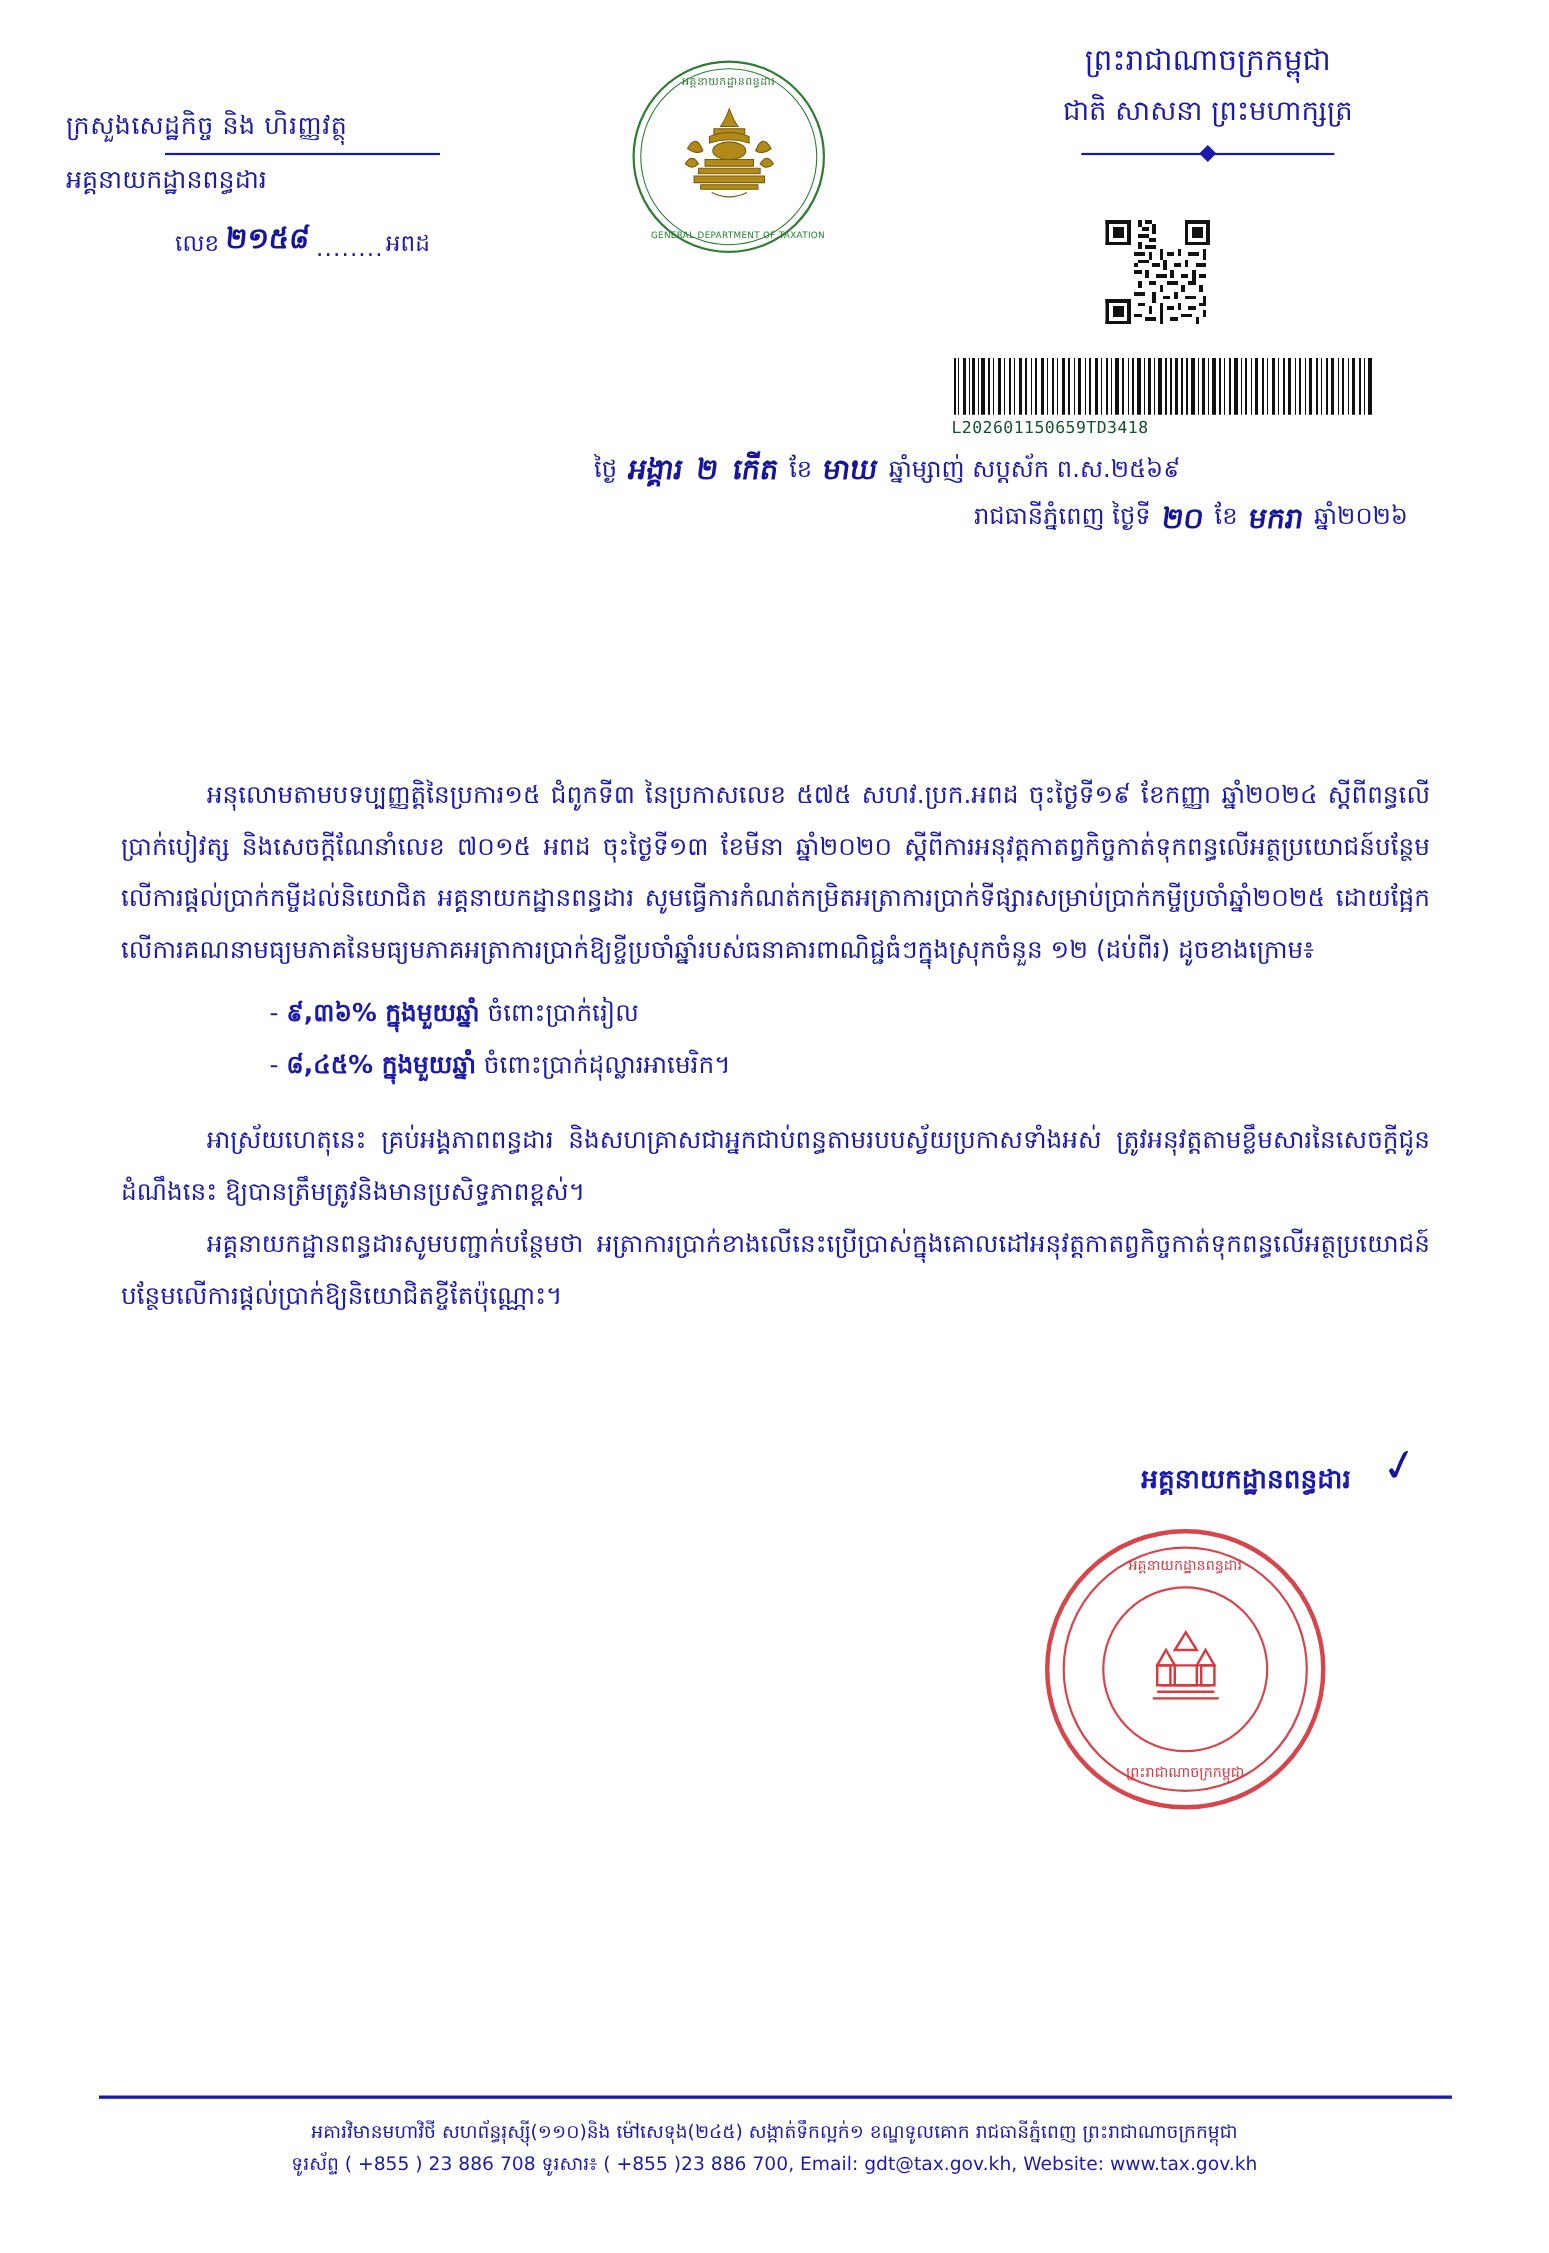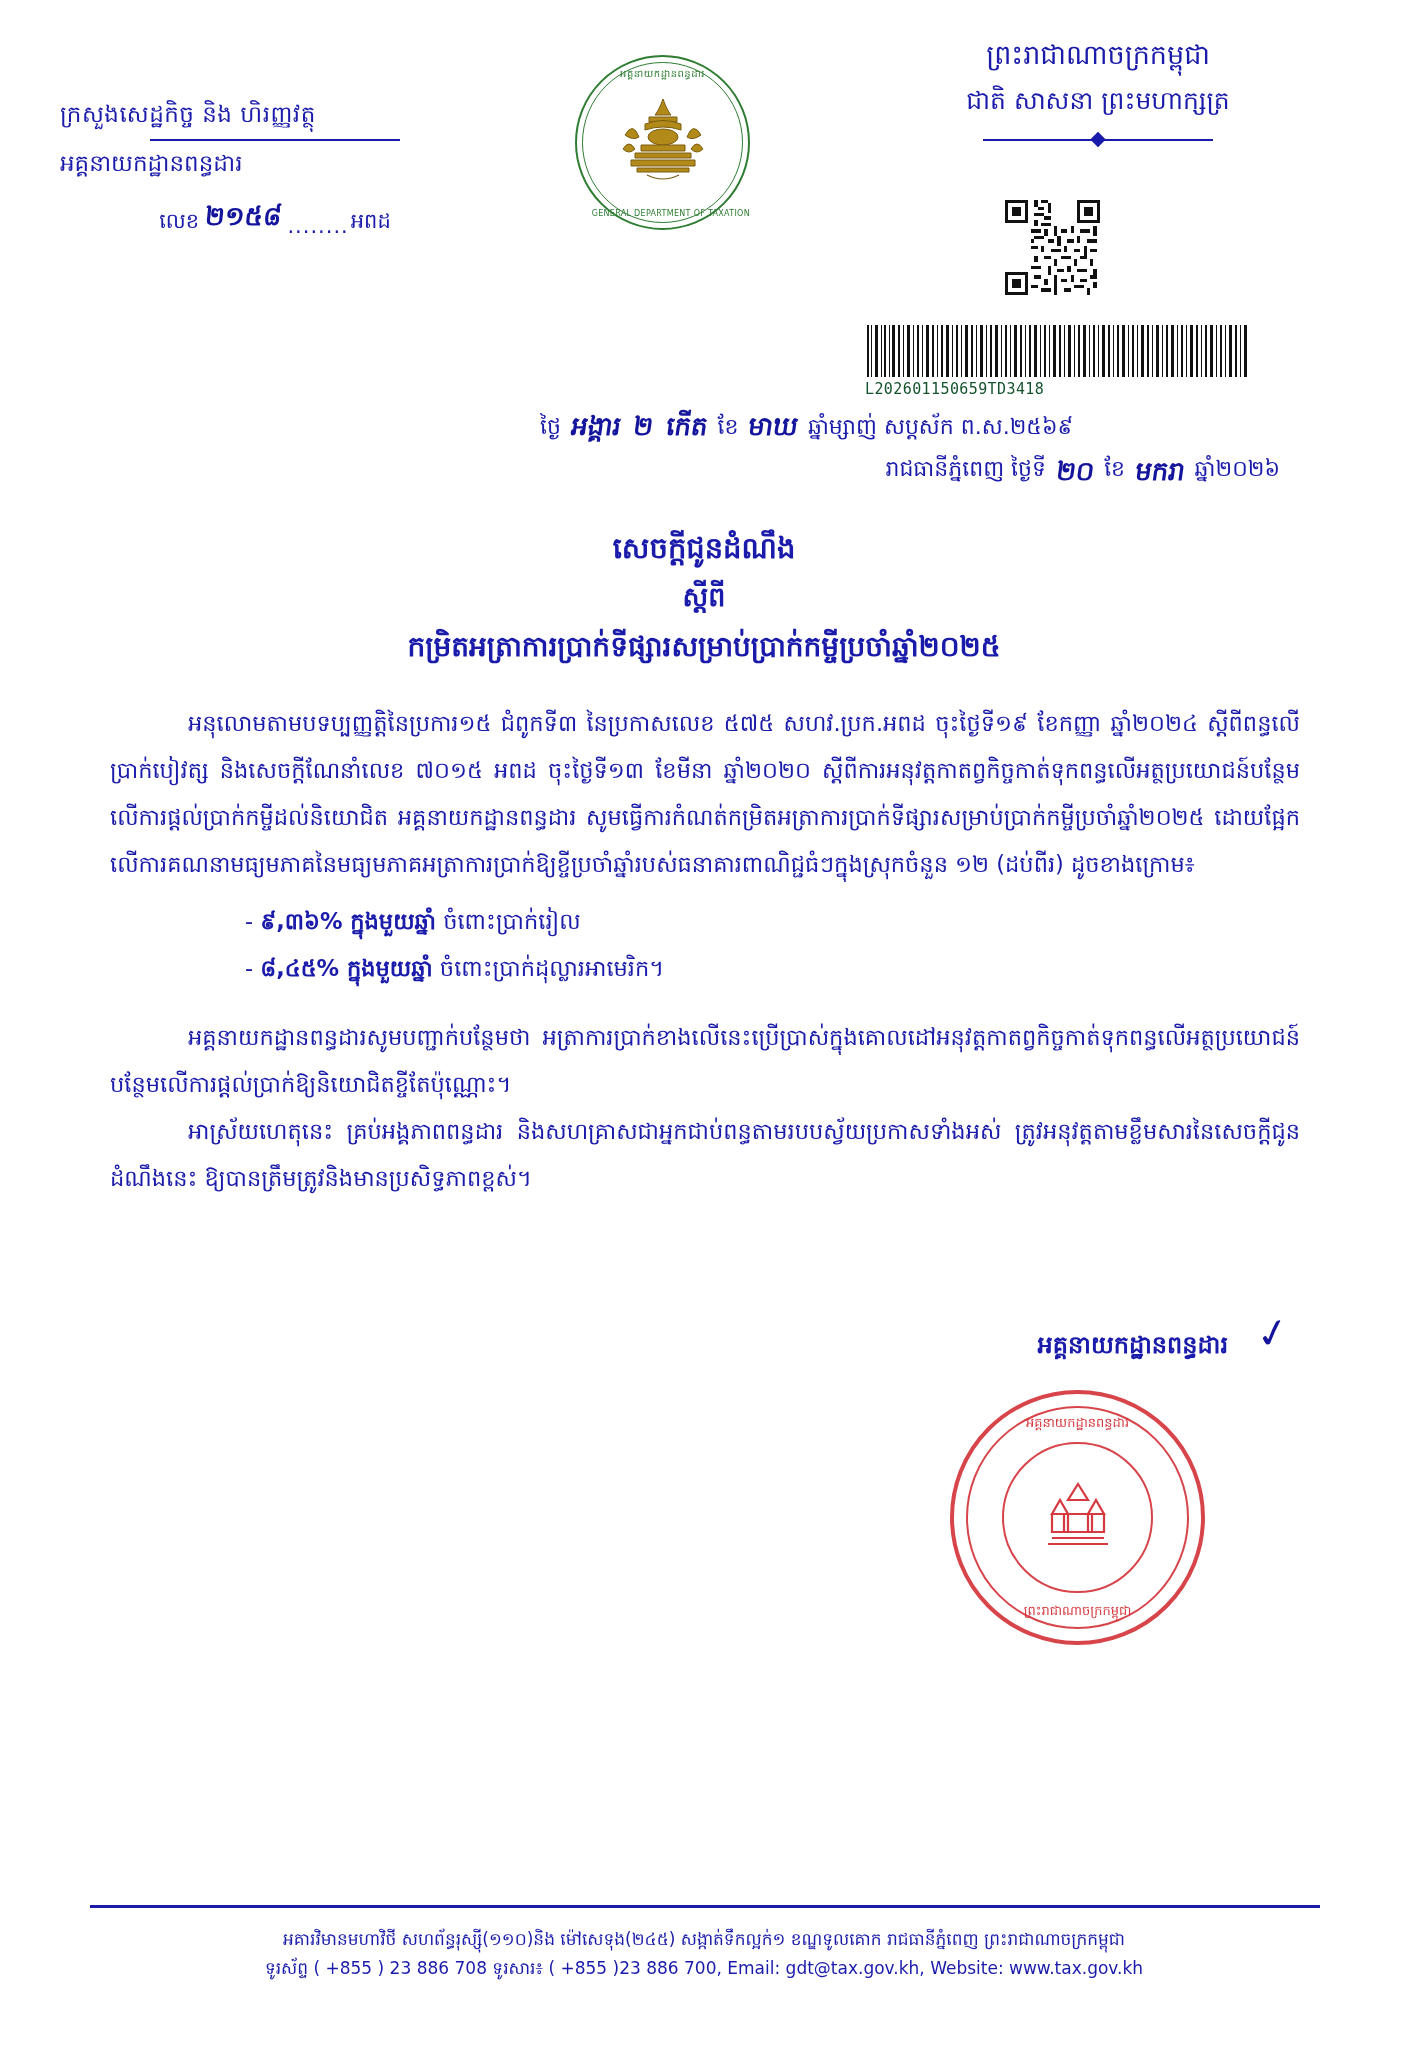--- a/index.html
+++ b/index.html
@@ -557,43 +557,38 @@
   </div>
 
   <div class="date-line2">
     <span>រាជធានីភ្នំពេញ ថ្ងៃទី</span>
     <span class="hand">២០</span>
     <span>ខែ</span>
     <span class="hand">មករា</span>
     <span>ឆ្នាំ២០២៦</span>
   </div>
 
-  <div class="title-block">
-    <div class="title1">សេចក្ដីជូនដំណឹង</div>
-    <div class="title2">ស្ដីពី</div>
-    <div class="title3">កម្រិតអត្រាការប្រាក់ទីផ្សារសម្រាប់ប្រាក់កម្ចីប្រចាំឆ្នាំ២០២៥</div>
-  </div>
 
   <div class="body-text">
     <p class="indent">អនុលោមតាមបទប្បញ្ញត្តិនៃប្រការ១៥ ជំពូកទី៣ នៃប្រកាសលេខ ៥៧៥ សហវ.ប្រក.អពដ ចុះថ្ងៃទី១៩ ខែកញ្ញា ឆ្នាំ២០២៤ ស្ដីពីពន្ធលើប្រាក់បៀវត្ស និងសេចក្ដីណែនាំលេខ ៧០១៥ អពដ ចុះថ្ងៃទី១៣ ខែមីនា ឆ្នាំ២០២០ ស្ដីពីការអនុវត្តកាតព្វកិច្ចកាត់ទុកពន្ធលើអត្ថប្រយោជន៍បន្ថែមលើការផ្ដល់ប្រាក់កម្ចីដល់និយោជិត អគ្គនាយកដ្ឋានពន្ធដារ សូមធ្វើការកំណត់កម្រិតអត្រាការប្រាក់ទីផ្សារសម្រាប់ប្រាក់កម្ចីប្រចាំឆ្នាំ២០២៥ ដោយផ្អែកលើការគណនាមធ្យមភាគនៃមធ្យមភាគអត្រាការប្រាក់ឱ្យខ្ចីប្រចាំឆ្នាំរបស់ធនាគារពាណិជ្ជធំៗក្នុងស្រុកចំនួន ១២ (ដប់ពីរ) ដូចខាងក្រោម៖</p>
 
     <div class="bullets">
       <div class="bullet-line">
         <span>-</span>
         <b>៩,៣៦% ក្នុងមួយឆ្នាំ</b><span> ចំពោះប្រាក់រៀល</span>
       </div>
       <div class="bullet-line">
         <span>-</span>
         <b>៨,៤៥% ក្នុងមួយឆ្នាំ</b><span> ចំពោះប្រាក់ដុល្លារអាមេរិក។</span>
       </div>
     </div>
 
     <div class="para-gap"></div>
+    <p class="indent">អាស្រ័យហេតុនេះ គ្រប់អង្គភាពពន្ធដារ និងសហគ្រាសជាអ្នកជាប់ពន្ធតាមរបបស្វ័យប្រកាសទាំងអស់ ត្រូវអនុវត្តតាមខ្លឹមសារនៃសេចក្ដីជូនដំណឹងនេះ ឱ្យបានត្រឹមត្រូវនិងមានប្រសិទ្ធភាពខ្ពស់។</p>
     <p class="indent">អគ្គនាយកដ្ឋានពន្ធដារសូមបញ្ជាក់បន្ថែមថា អត្រាការប្រាក់ខាងលើនេះប្រើប្រាស់ក្នុងគោលដៅអនុវត្តកាតព្វកិច្ចកាត់ទុកពន្ធលើអត្ថប្រយោជន៍បន្ថែមលើការផ្ដល់ប្រាក់ឱ្យនិយោជិតខ្ចីតែប៉ុណ្ណោះ។</p>
-    <p class="indent">អាស្រ័យហេតុនេះ គ្រប់អង្គភាពពន្ធដារ និងសហគ្រាសជាអ្នកជាប់ពន្ធតាមរបបស្វ័យប្រកាសទាំងអស់ ត្រូវអនុវត្តតាមខ្លឹមសារនៃសេចក្ដីជូនដំណឹងនេះ ឱ្យបានត្រឹមត្រូវនិងមានប្រសិទ្ធភាពខ្ពស់។</p>
   </div>
 
   <div class="sign-title">អគ្គនាយកដ្ឋានពន្ធដារ</div>
   <div class="sign-mark">✓</div>
 
   <div class="stamp">
     <div class="sring"></div>
     <div class="sring2"></div>
     <div class="sinner"></div>
     <div class="stamp-text-top">អគ្គនាយកដ្ឋានពន្ធដារ</div>

